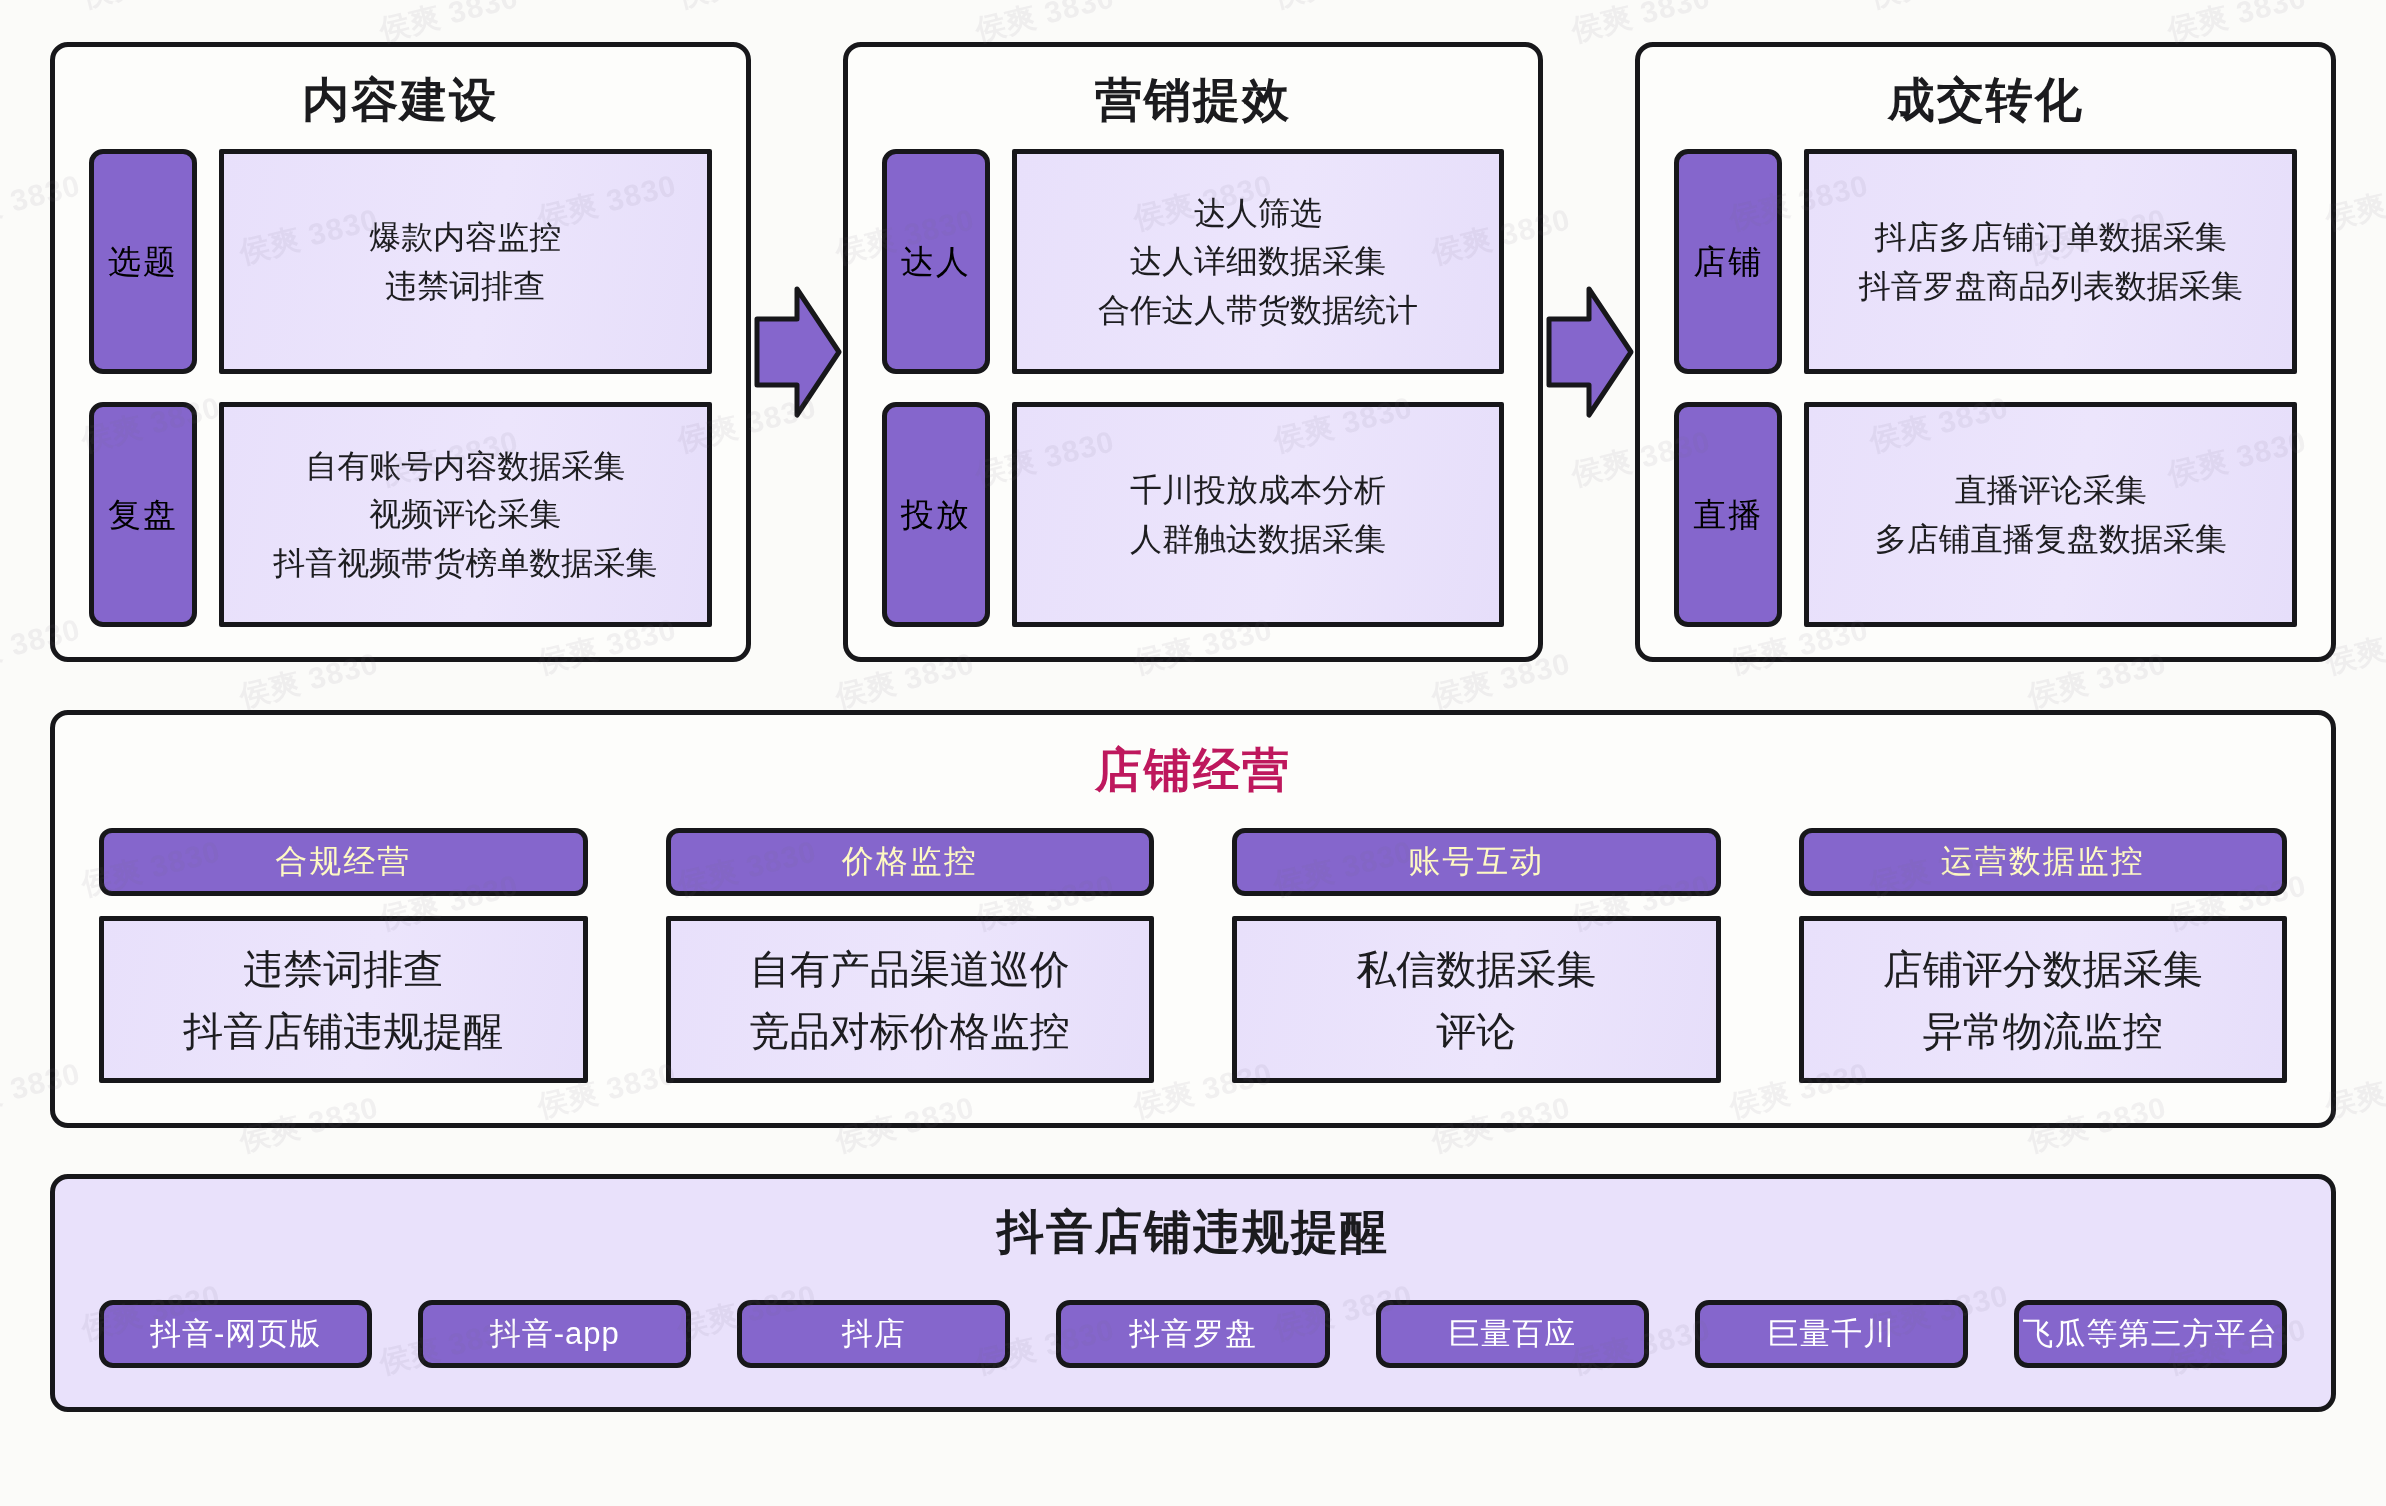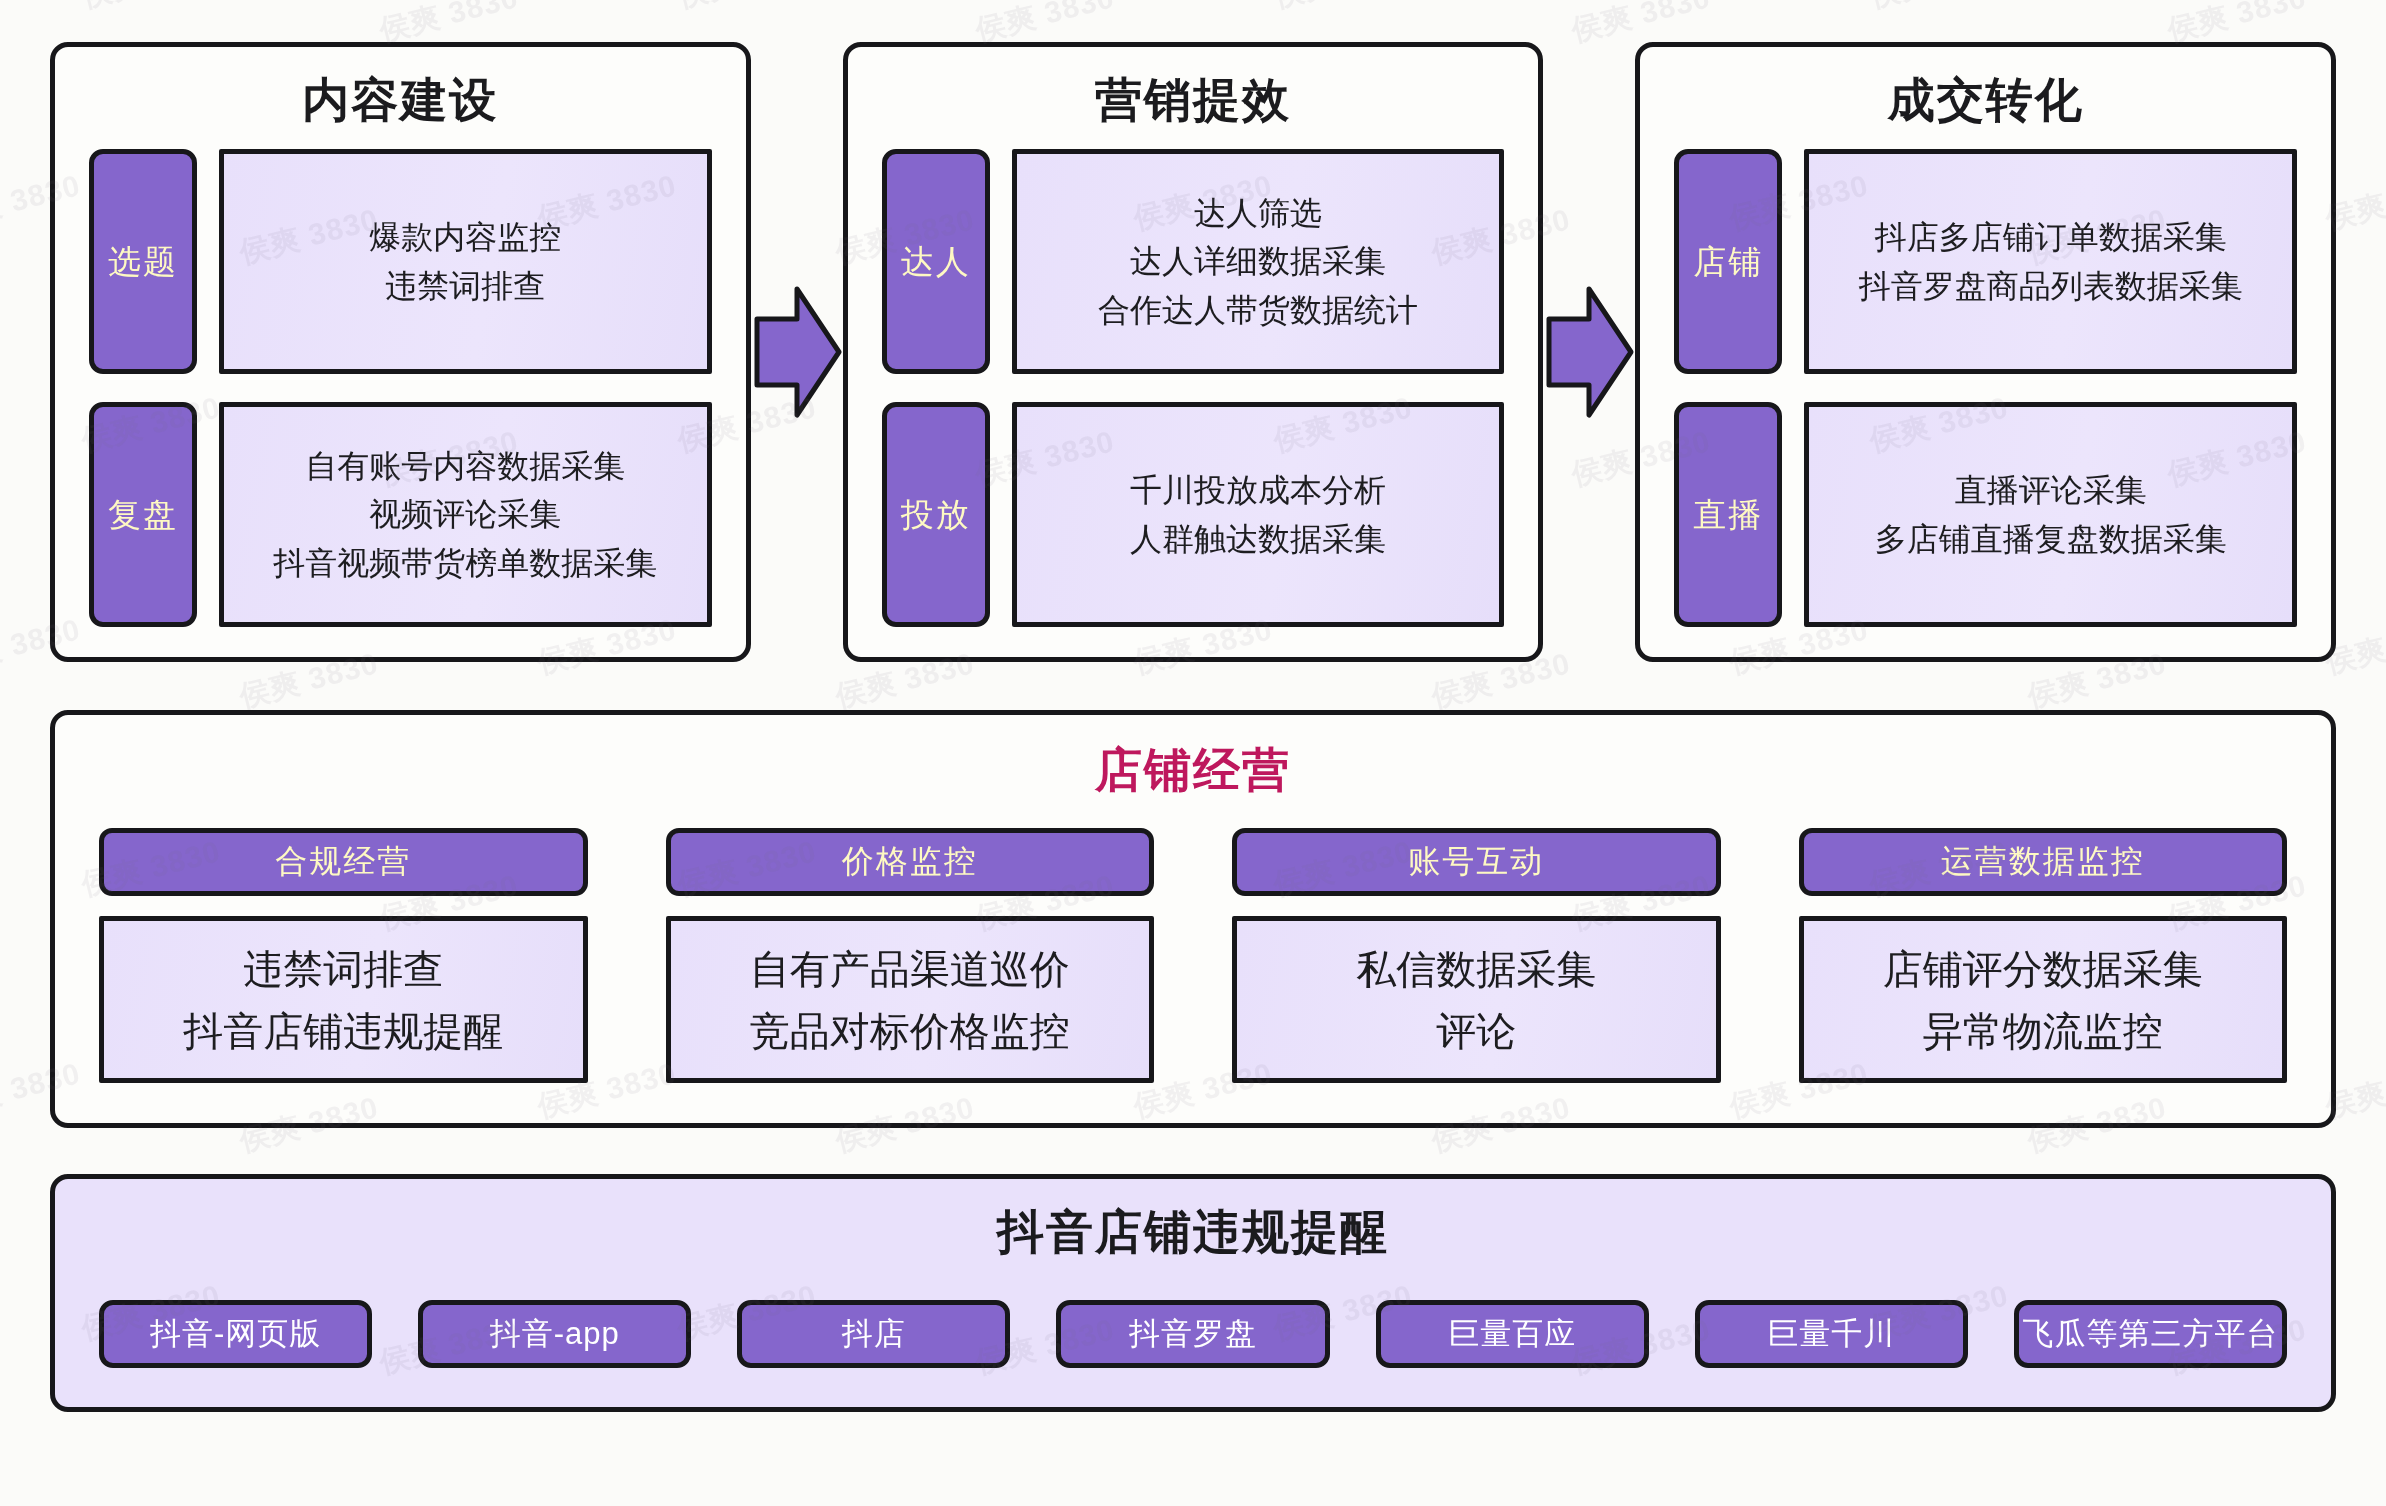--- a/index.html
+++ b/index.html
@@ -84,21 +84,21 @@
     flex: 1 1 0;
     min-height: 0;
   }
 
   .tag {
     width: 108px;
     flex: 0 0 108px;
     background: #8566cc;
     border: 5px solid #17171a;
     border-radius: 14px;
-    color: #fef9c3;
+    color: #000000;
     font-size: 33px;
     display: flex;
     align-items: center;
     justify-content: center;
     letter-spacing: 2px;
     text-align: left;
     line-height: 1.2;
   }
 
   .detail {

